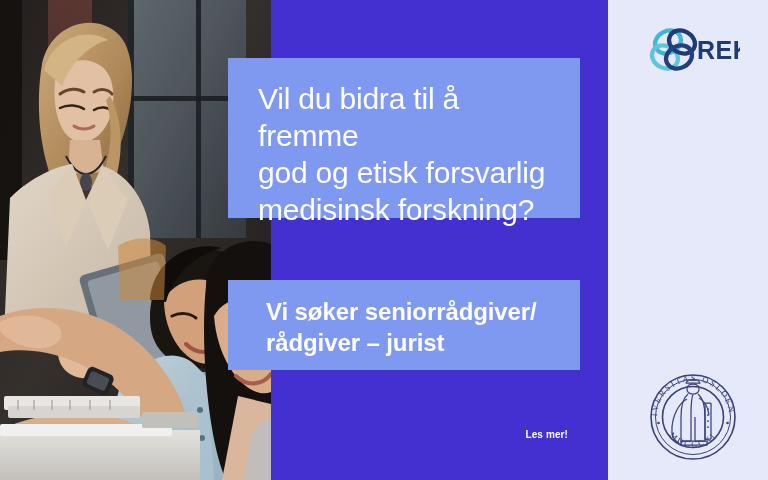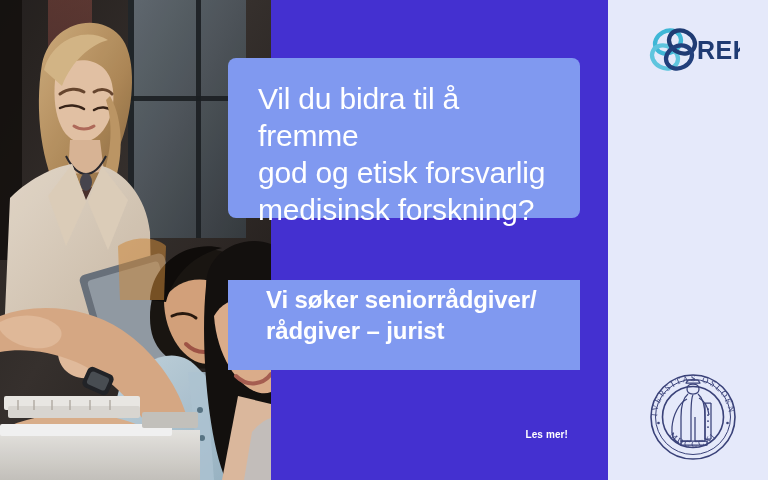--- a/index.html
+++ b/index.html
@@ -55,36 +55,35 @@
     position: absolute;
     background: #8099F0;
     box-sizing: border-box;
   }
   #headline-box {
     left: 228px;
     top: 58px;
     width: 352px;
     height: 160px;
     padding: 22px 26px 0 30px;
-    border-radius: 8px;
   }
   #headline-text {
     color: #ffffff;
     font-size: 30px;
     line-height: 37px;
     font-weight: 400;
     letter-spacing: -0.2px;
     white-space: pre-line;
   }
   #role-box {
     left: 228px;
     top: 280px;
     width: 352px;
     height: 90px;
-    padding: 4px 26px 0 38px;
+    padding: 16px 26px 0 38px;
   }
   #role-text {
     color: #ffffff;
     font-size: 24px;
     line-height: 31px;
     font-weight: 700;
     letter-spacing: -0.1px;
     white-space: pre-line;
   }
 

